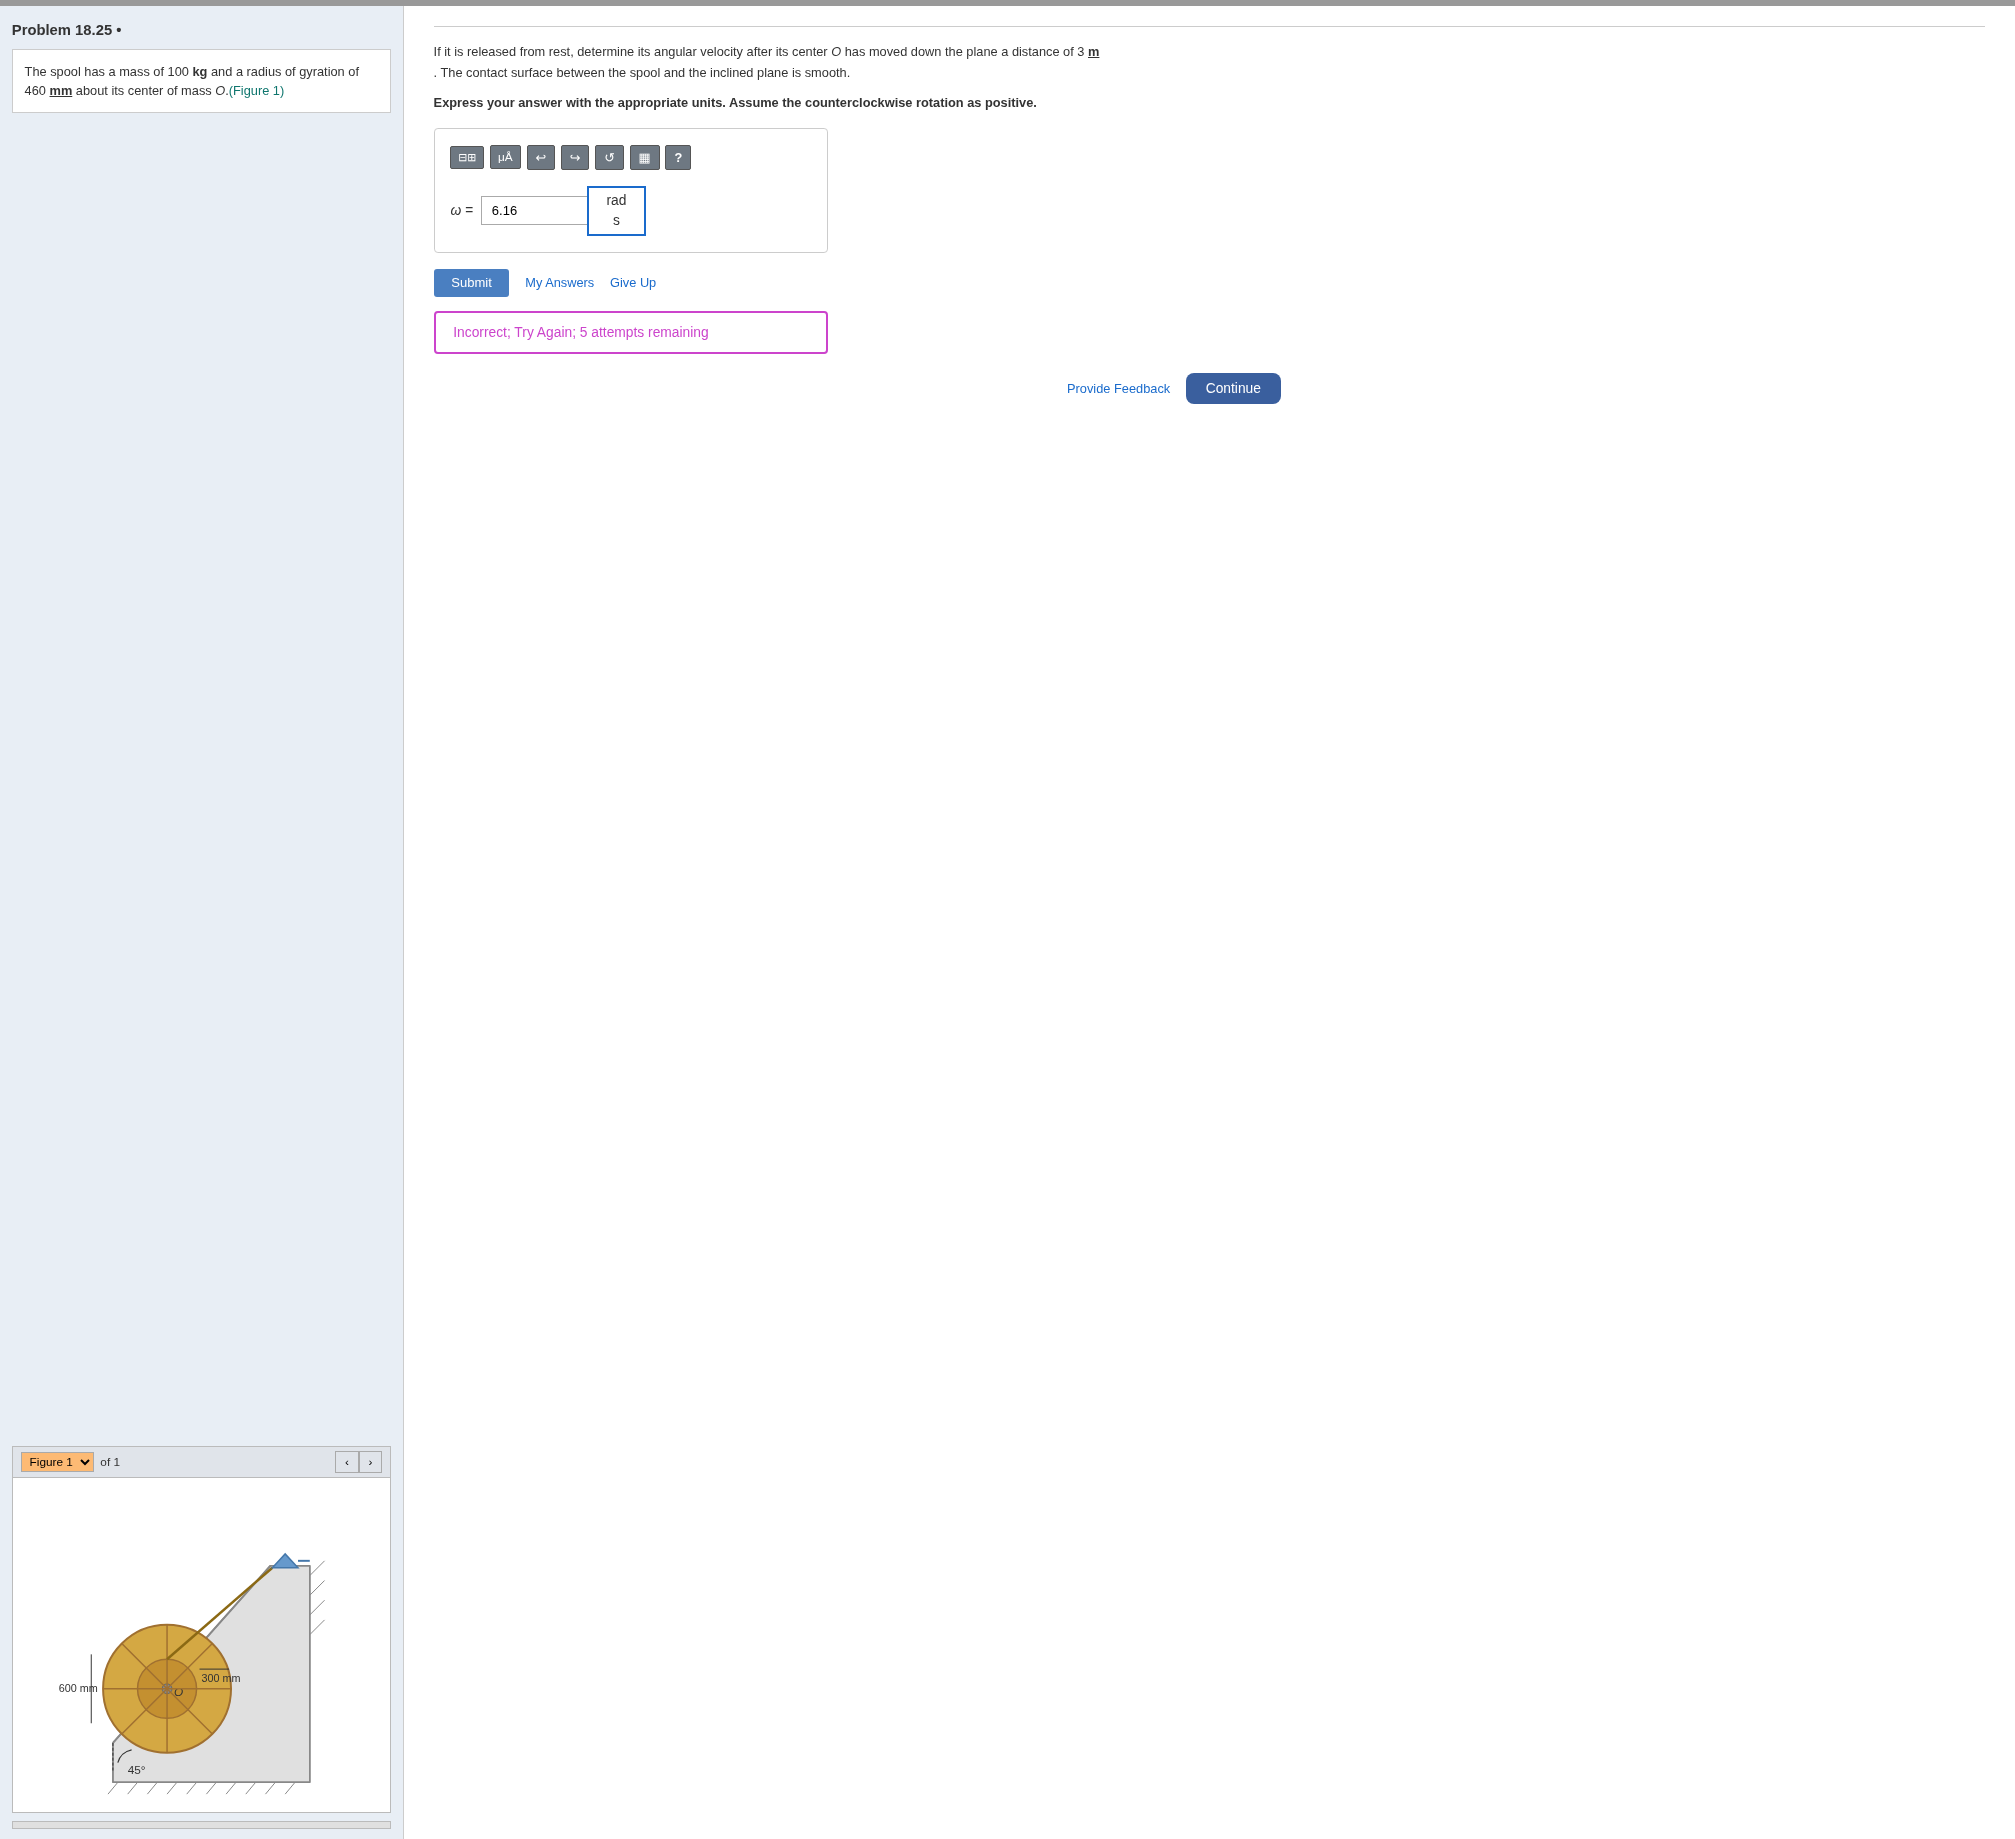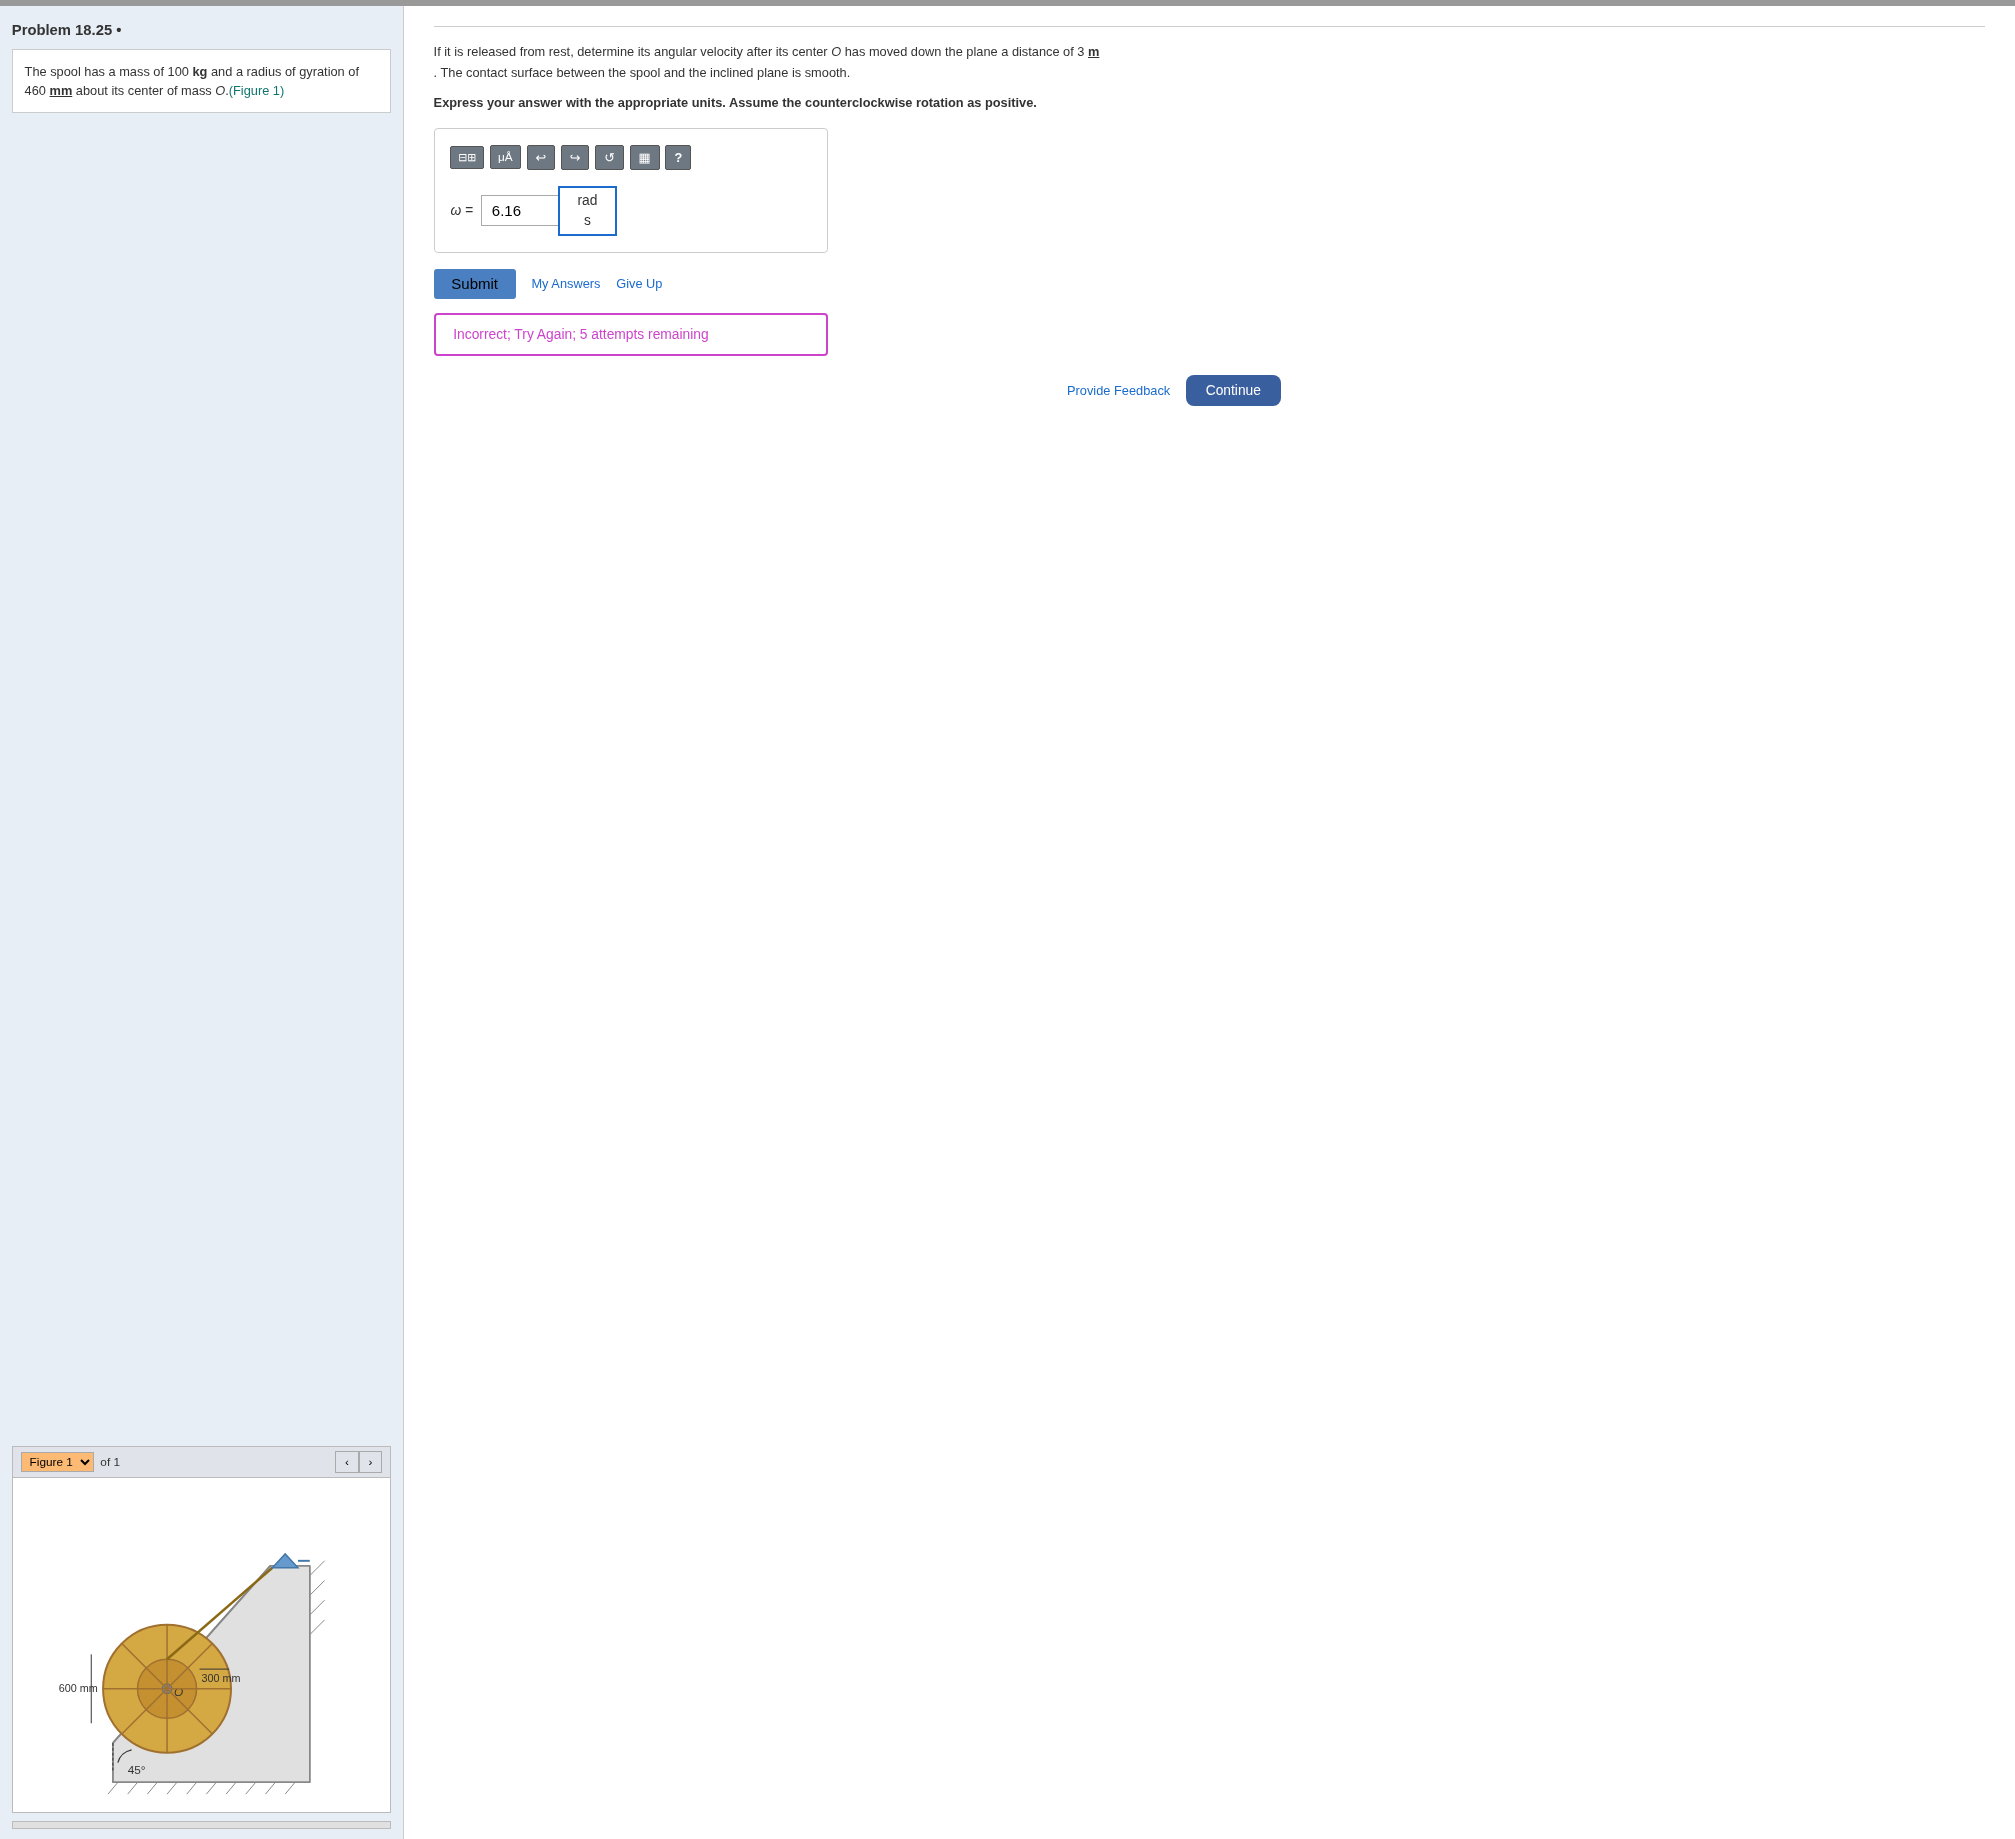--- a/index.html
+++ b/index.html
@@ -165,22 +165,22 @@
     .omega-label {
       font-size: 13.8px;
       font-style: italic;
       margin-right: 7.9px;
     }
 
     .answer-input {
       border: 1px solid #aaa;
       border-right: none;
       padding: 5.9px 9.9px;
-      font-size: 15px;
-      width: 77px;
+      font-size: 13px;
+      width: 106px;
       outline: none;
     }
 
     .unit-box {
       border: 2px solid #1a6bcc;
       padding: 3.9px 13.8px;
       font-size: 13.8px;
       min-width: 59px;
       text-align: center;
       line-height: 1.4;
@@ -188,24 +188,24 @@
 
     .actions-row {
       display: flex;
       align-items: center;
       gap: 15.8px;
       margin-bottom: 13.8px;
     }
 
     .submit-btn {
       background: #4a7fc1;
-      color: #000000;
+      color: #ffffff;
       border: none;
       padding: 6.9px 17.7px;
-      font-size: 15px;
+      font-size: 13px;
       cursor: pointer;
       border-radius: 3px;
     }
 
     .link-btn {
       color: #1a6bcc;
       text-decoration: none;
       font-size: 12.8px;
       cursor: pointer;
       background: none;

